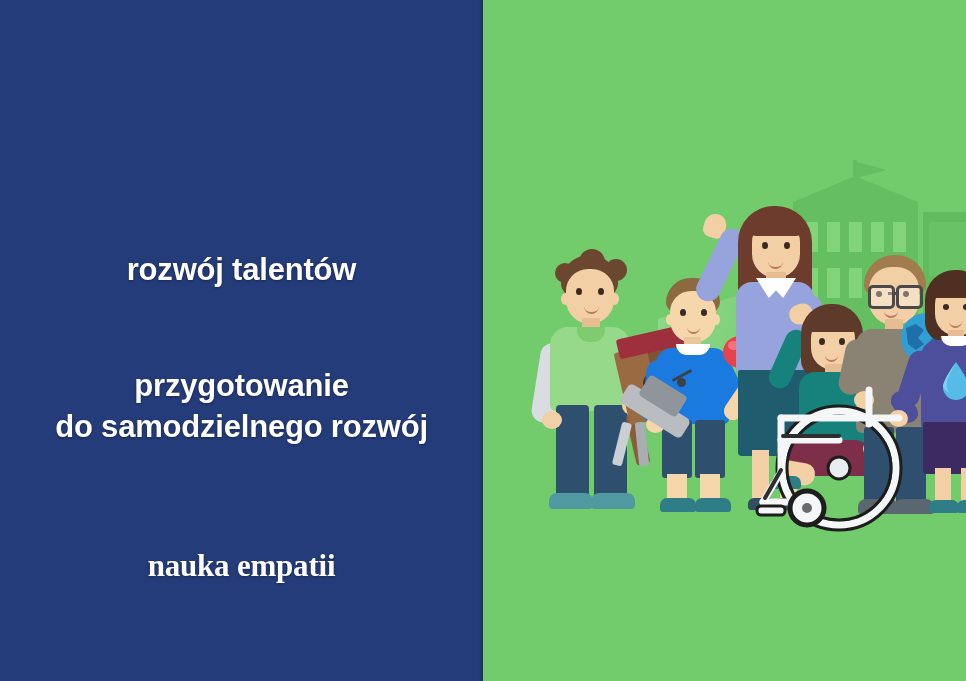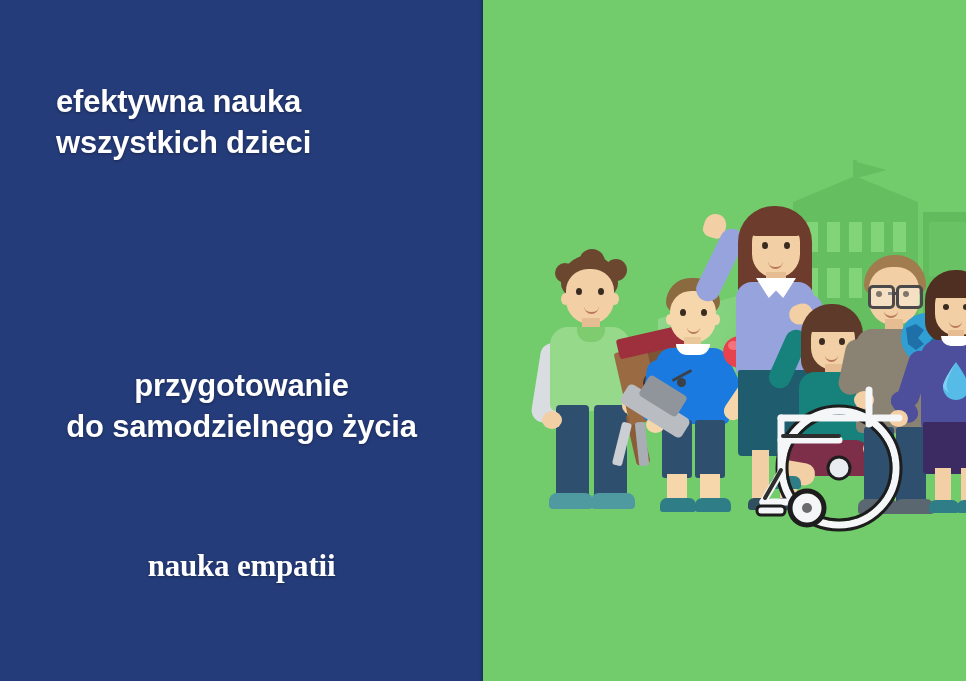--- a/index.html
+++ b/index.html
@@ -222,26 +222,25 @@
   #girl-drop .shoeR { position:absolute; left:56px; top:230px; width:30px; height:13px; background:#2f7d86; border-radius:7px 7px 3px 3px; }
   #girl-drop .drop  { position:absolute; left:40px; top:90px; width:30px; height:40px; }
 </style>
 </head>
 <body>
 
 <div id="stage">
 
   <div id="left-panel">
 
-    <div class="msg left" id="msg-0">efektywna nauka
-wszystkich dzieci</div>
-
+
+    <div class="msg ctr" id="msg-1">rozwój talentów</div>
 
     <div class="msg ctr" id="msg-2">przygotowanie
-do samodzielnego życia</div>
+do samodzielnego rozwój</div>
 
     <div class="msg ctr" id="msg-3">nauka empatii</div>
 
     <div class="edge-fade"></div>
   </div>
 
   <div id="right-panel">
 
     <svg class="illus" id="school" viewBox="0 0 210 200">
       <rect x="10" y="42" width="125" height="150" fill="#5cb558"></rect>

